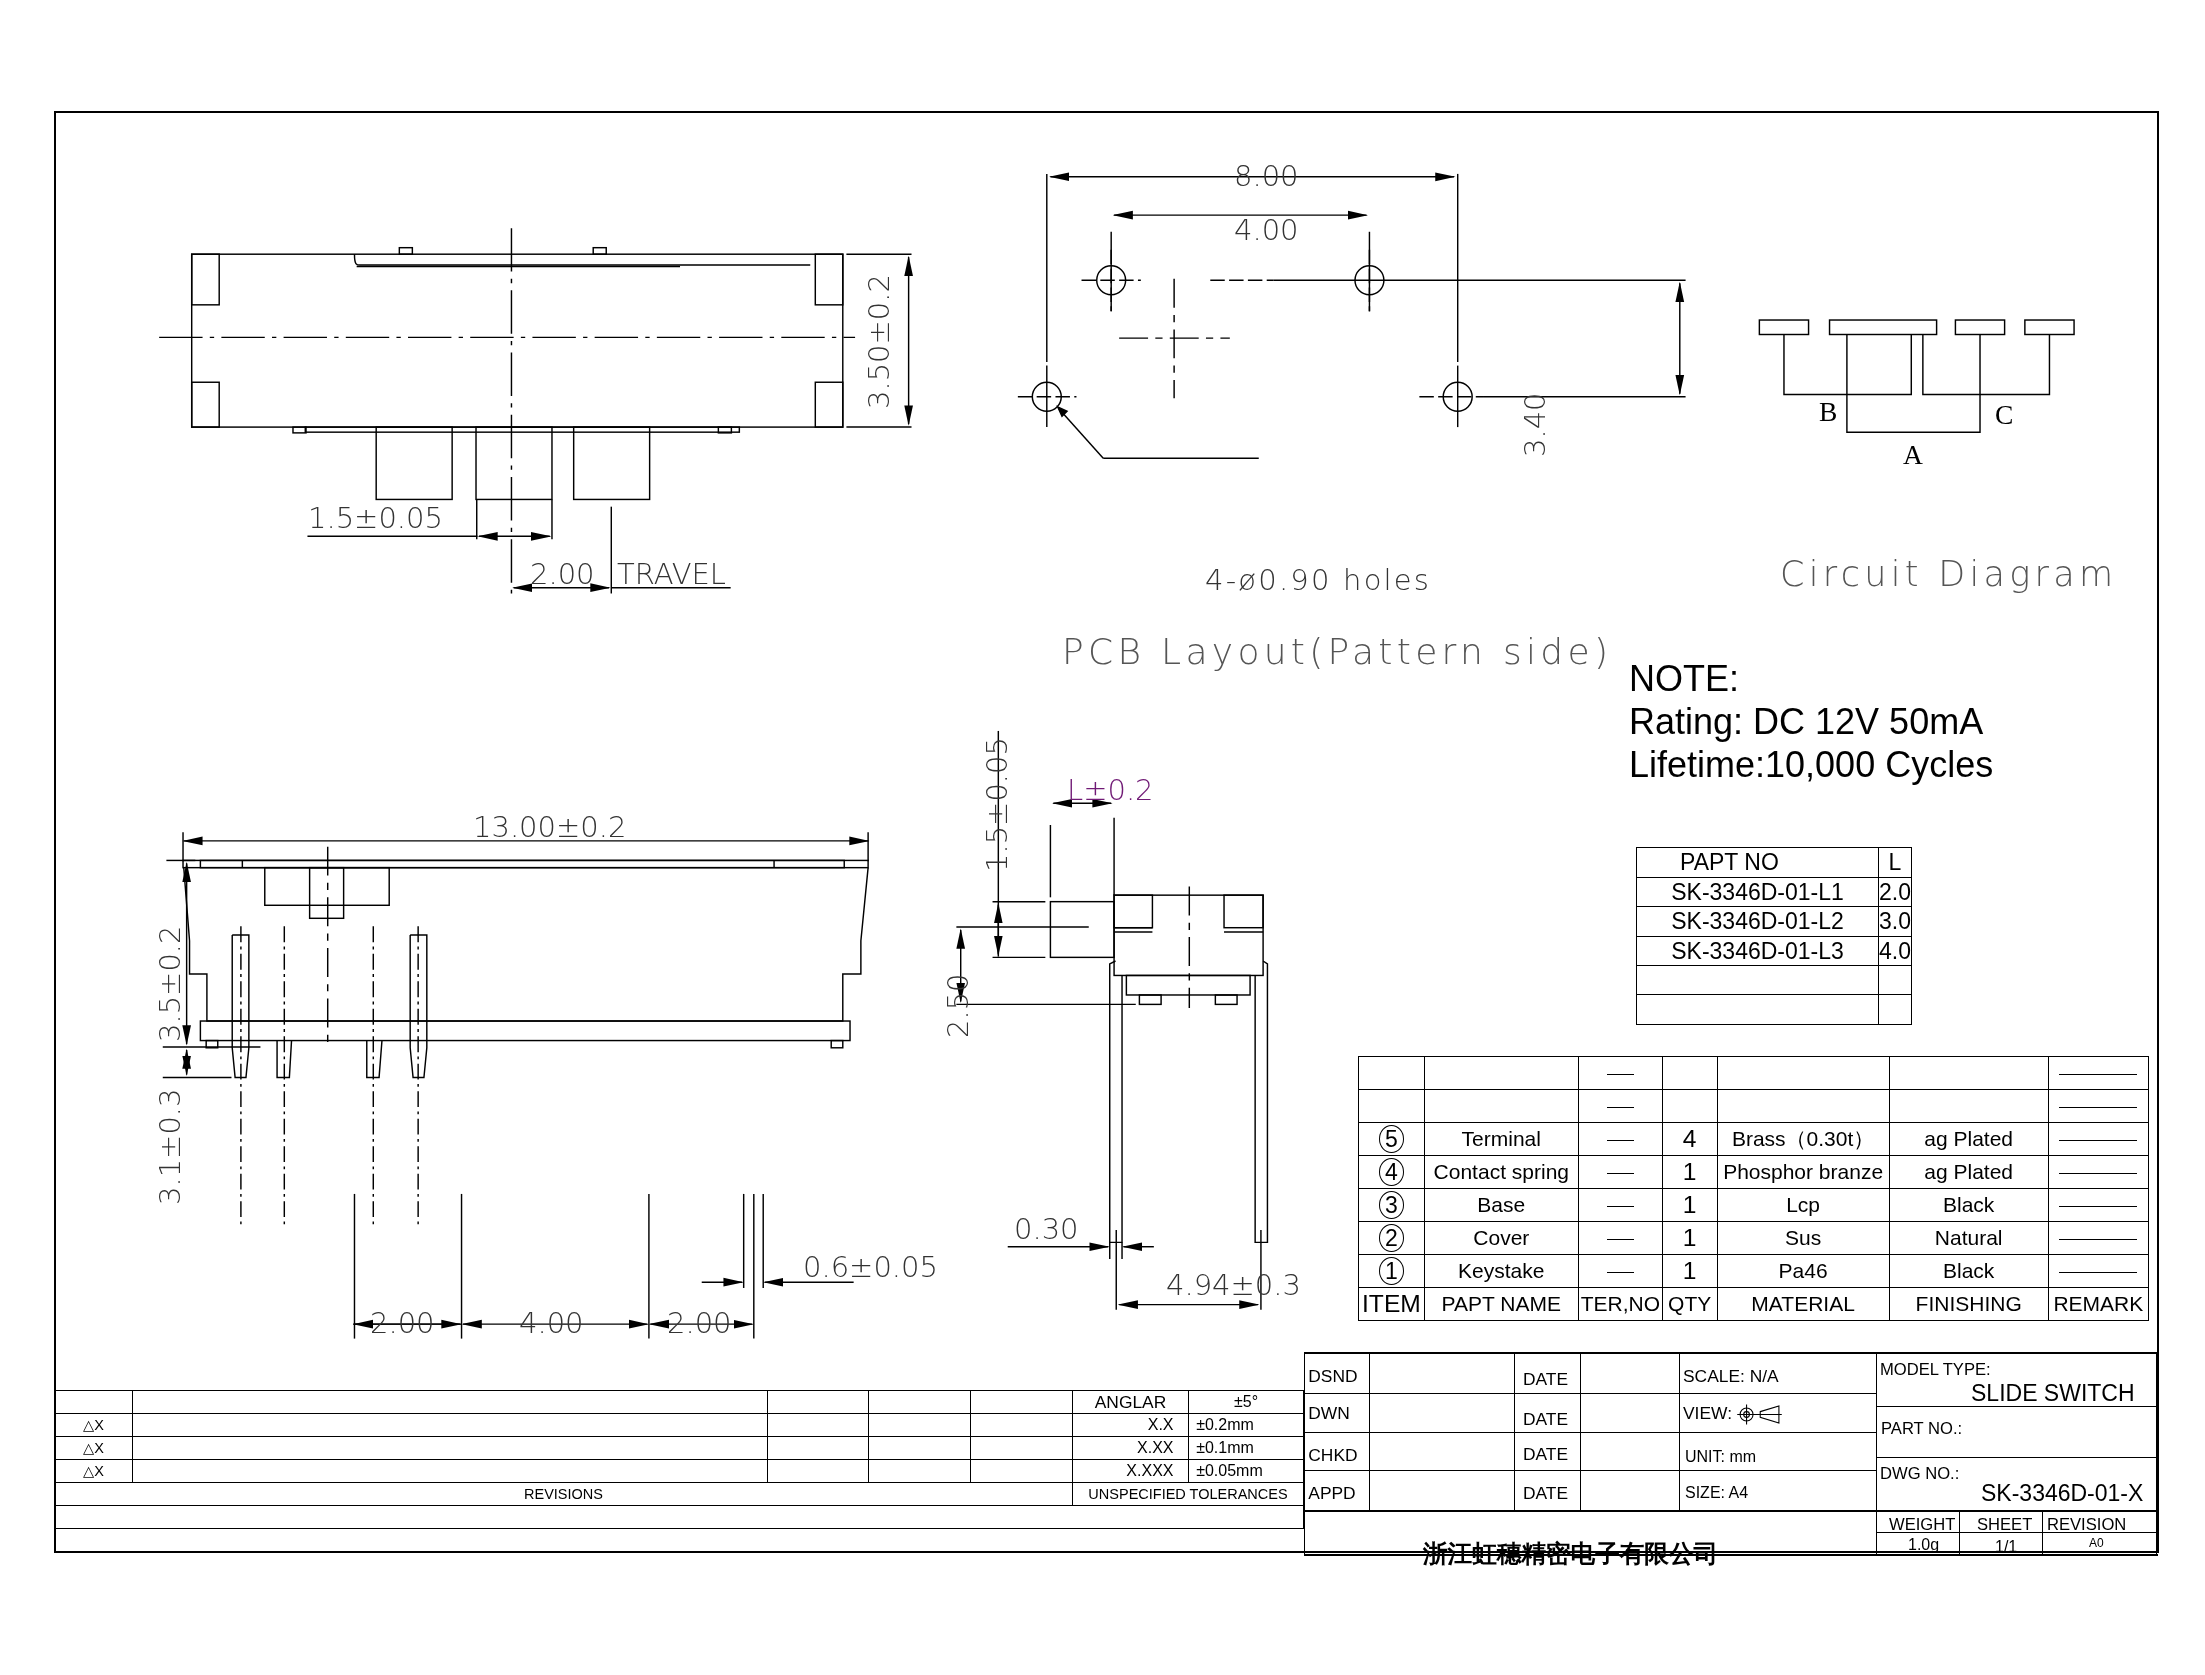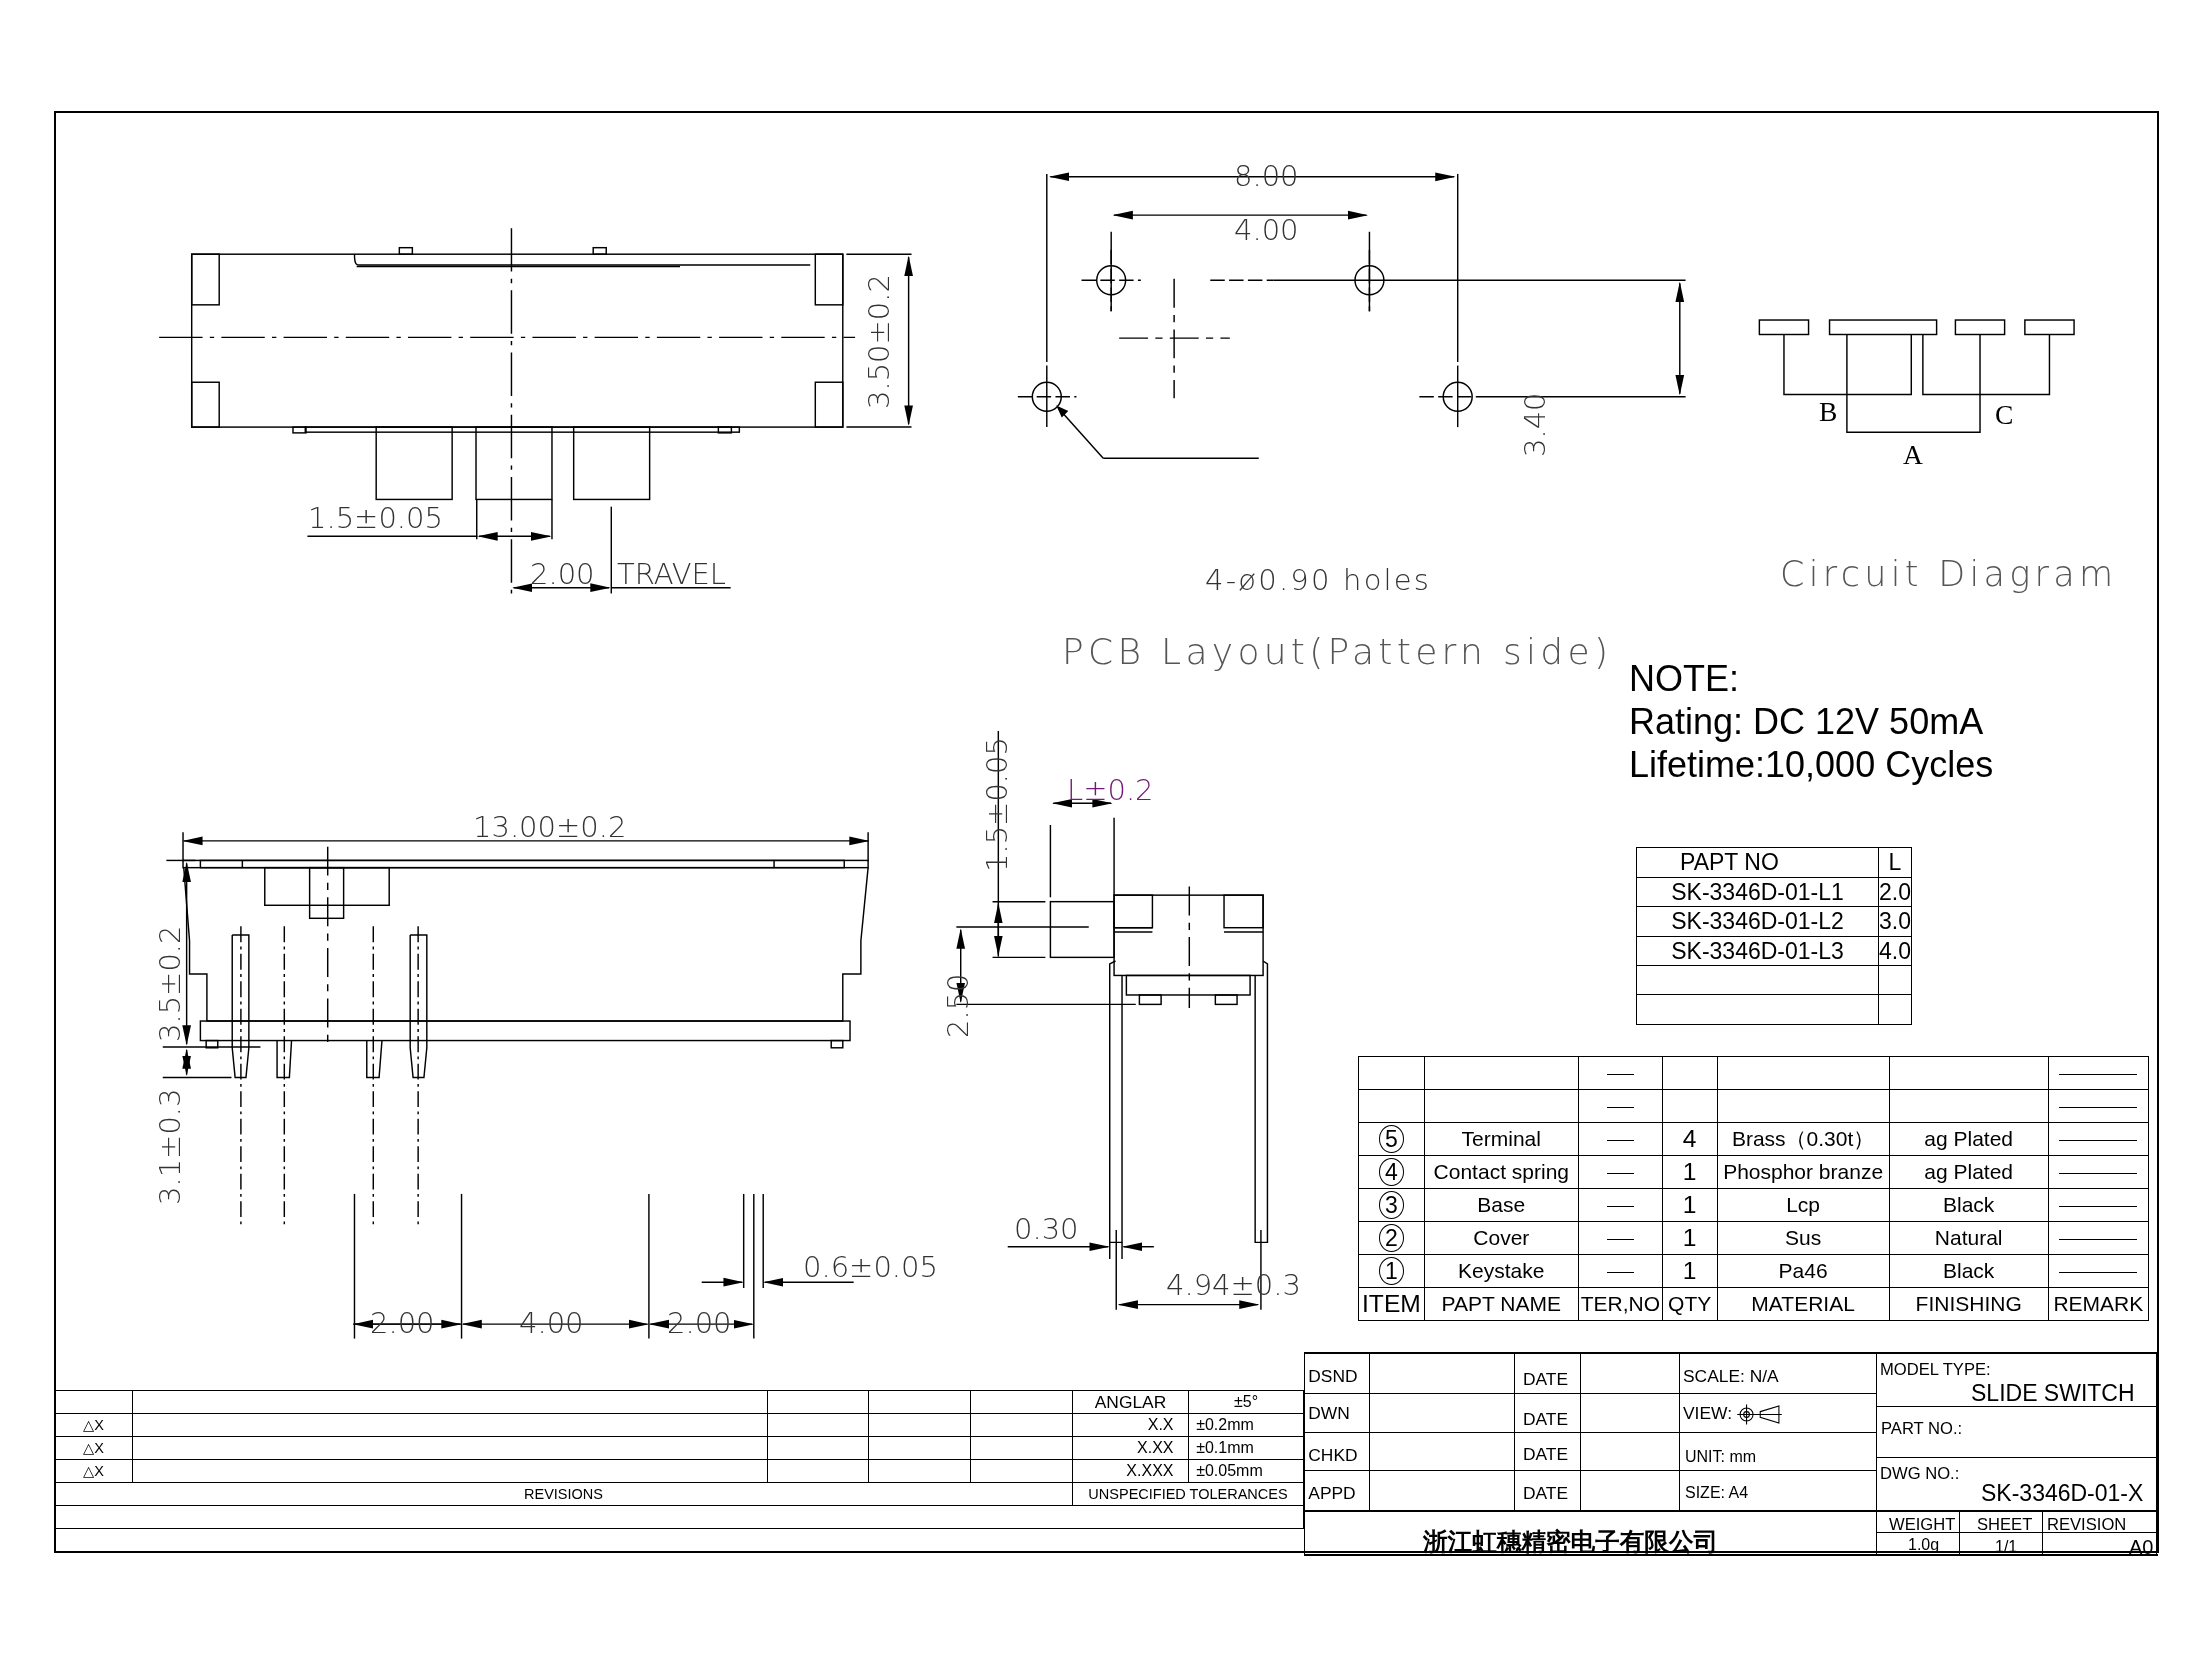--- a/index.html
+++ b/index.html
@@ -430,28 +430,28 @@
   </div>
 
   <div class="tb" style="left:4.3px;top:91px;">CHKD</div>
   <div class="tb" style="left:219px;top:90px;">DATE</div>
   <div class="tb" style="left:381px;top:94px;font-size:16px;">UNIT: mm</div>
 
   <div class="tb" style="left:4.3px;top:129px;">APPD</div>
   <div class="tb" style="left:219px;top:129px;">DATE</div>
   <div class="tb" style="left:381px;top:130px;font-size:16px;">SIZE: A4</div>
 
-  <div class="tb" style="left:119px;top:171px;font-size:24.6px;font-weight:bold;font-family:Liberation Mono, monospace;">浙江虹穗精密电子有限公司</div>
+  <div class="tb" style="left:119px;top:183px;font-size:24.6px;font-weight:bold;font-family:Liberation Mono, monospace;">浙江虹穗精密电子有限公司</div>
 
   <div class="tb" style="left:576px;top:5.8px;font-size:16.6px;">MODEL TYPE:</div>
   <div class="tb" style="left:667px;top:26px;font-size:23px;">SLIDE SWITCH</div>
   <div class="tb" style="left:577px;top:65px;font-size:16.6px;">PART NO.:</div>
   <div class="tb" style="left:576px;top:110px;font-size:16.6px;">DWG NO.:</div>
   <div class="tb" style="left:677px;top:126px;font-size:23px;">SK-3346D-01-X</div>
 
   <div class="tb" style="left:585px;top:161px;font-size:16.6px;">WEIGHT</div>
   <div class="tb" style="left:604px;top:182px;font-size:16px;">1.0g</div>
   <div class="tb" style="left:673px;top:161px;font-size:16.6px;">SHEET</div>
   <div class="tb" style="left:691px;top:184px;font-size:16px;">1/1</div>
   <div class="tb" style="left:743px;top:161px;font-size:16.6px;">REVISION</div>
-  <div class="tb" style="left:785px;top:182px;font-size:20px;margin-left:40px;">A0</div>
+  <div class="tb" style="left:785px;top:182px;font-size:12px;">A0</div>
 </div>
 
 
 </body></html>

